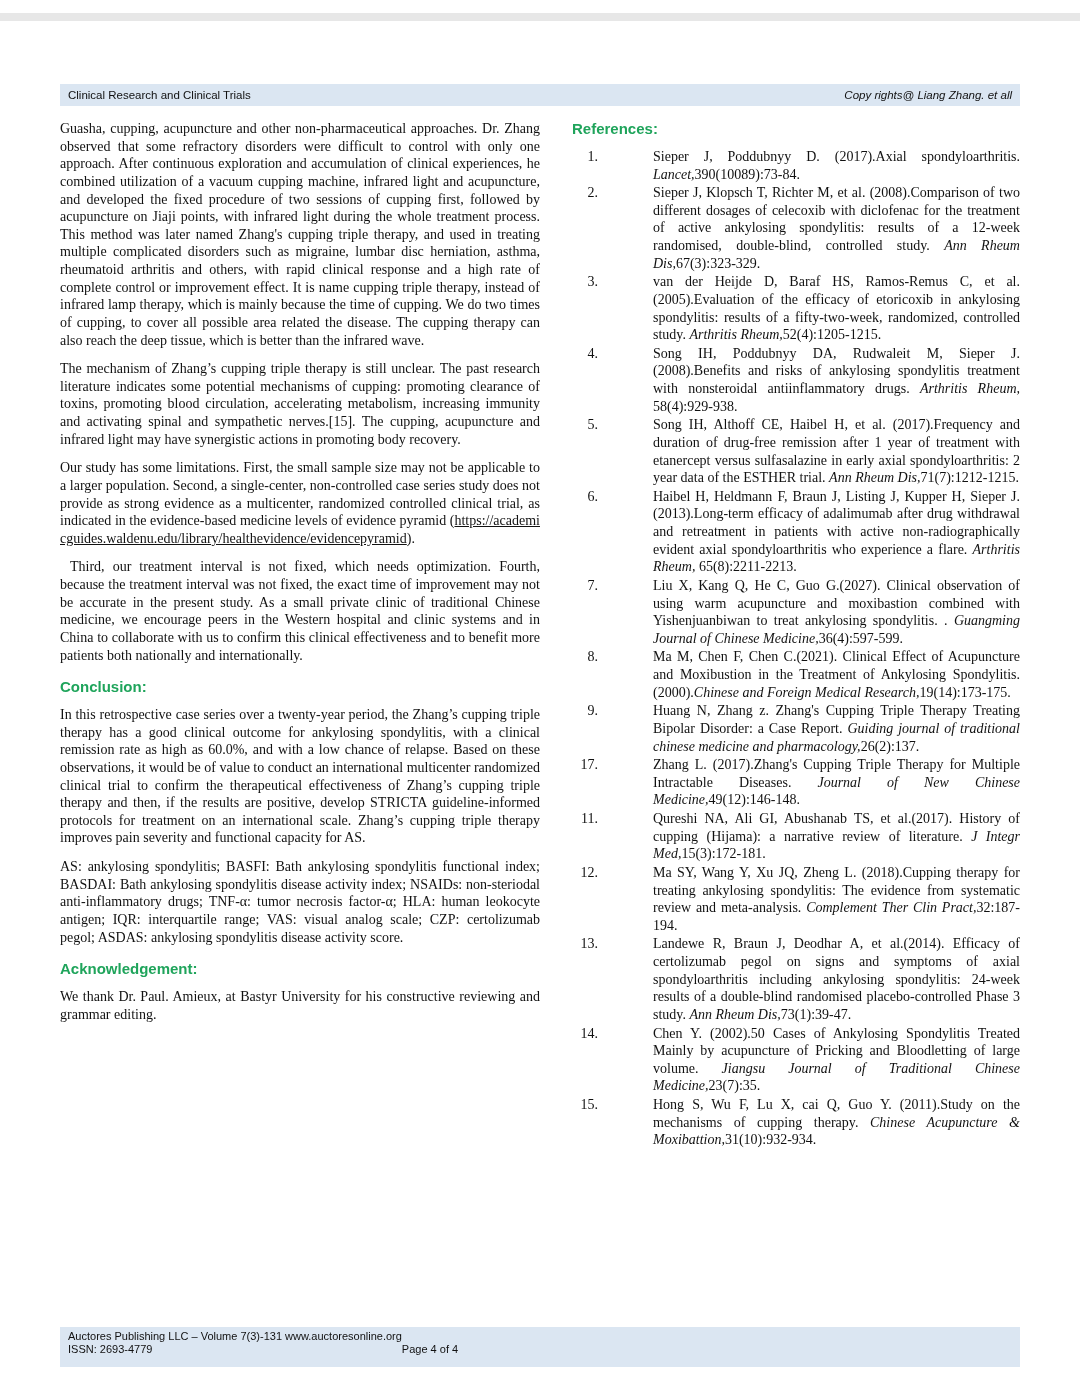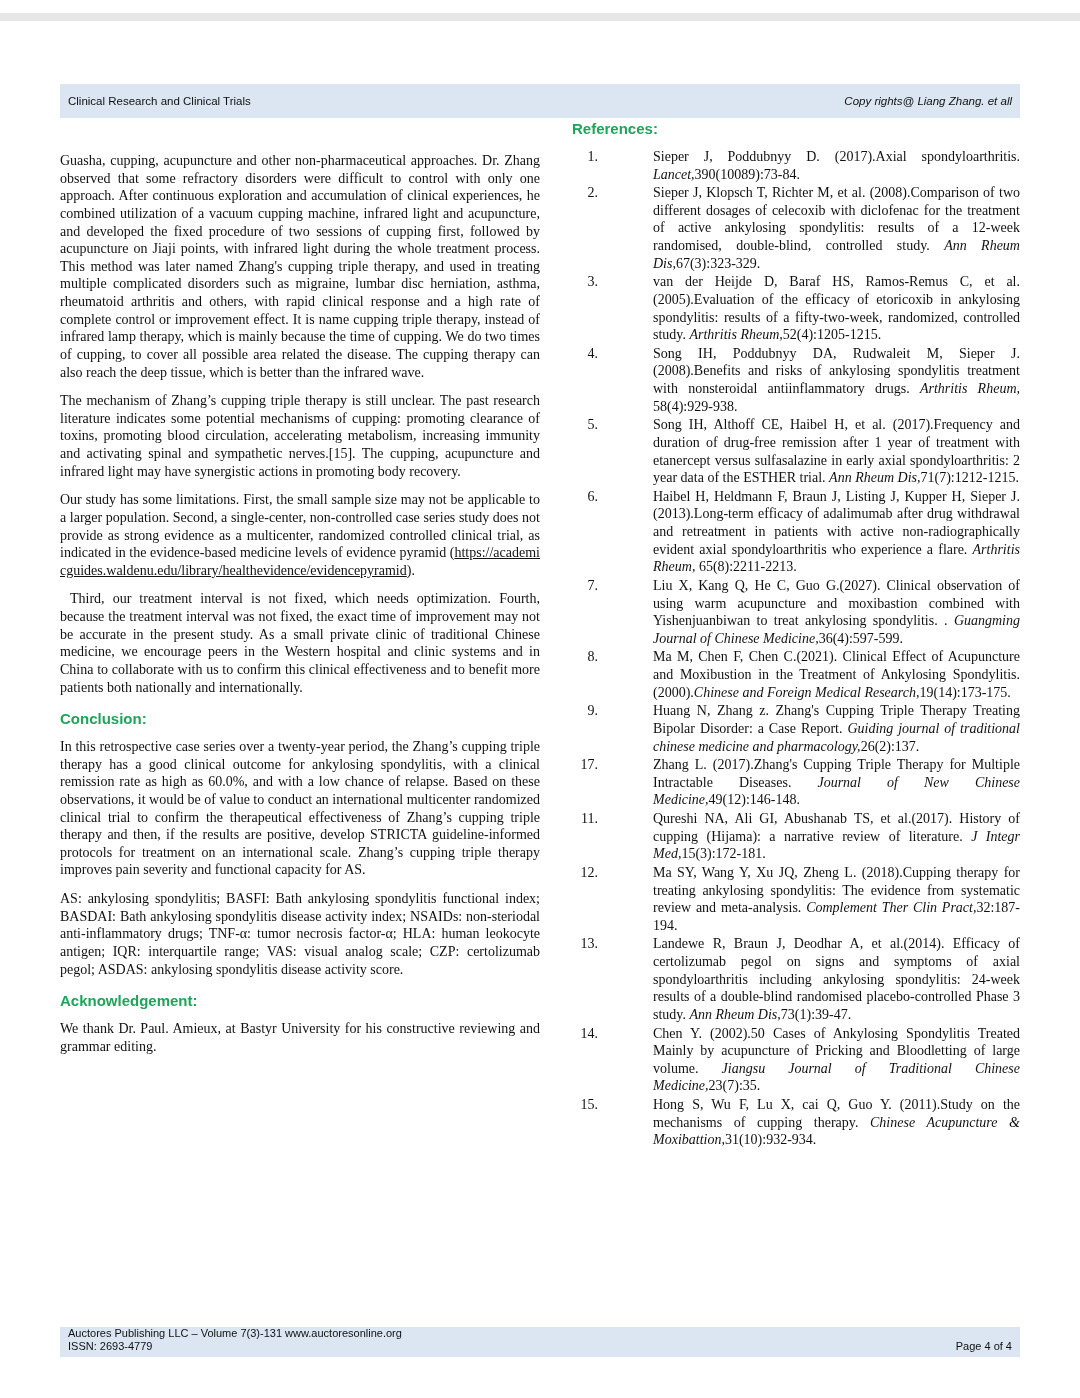--- a/index.html
+++ b/index.html
@@ -12,34 +12,34 @@
     background: #ffffff;
     font-family: "Liberation Serif", serif;
     color: #111;
     overflow: hidden;
   }
   .top-stripe {
     position:absolute; top:13px; left:0; width:100%; height:8px;
     background:#e7e7e7;
   }
   .header-bar {
-    position:absolute; top:84px; left:60px; right:60px; height:34px;
+    position:absolute; top:84px; left:60px; right:60px; height:22px;
     background:#dbe6f2;
     display:flex; justify-content:space-between; align-items:center;
     padding:0 8px;
     font-family:"Liberation Sans", sans-serif;
     font-size:11.5px;
   }
   .header-bar .right { font-style:italic; }
   .columns {
     position:absolute; top:120px; left:60px; right:60px;
     display:flex; gap:32px;
     font-size:14px; line-height:1.26;
   }
-  .col-left { width:480px; flex:0 0 480px;margin-top:32px; }
+  .col-left { width:480px; flex:0 0 480px; }
   .col-right { flex:1; min-width:0; }
   p.body-p {
     margin:0 0 11px 0;
     text-align:justify;
   }
   p.indent { text-indent:10px; }
   h2.green-heading {
     font-family:"Liberation Sans", sans-serif;
     font-weight:bold;
     font-size:15px;
@@ -62,24 +62,24 @@
     text-align:right;
     padding-right:12px;
   }
   .ref-body {
     flex:1;
     text-align:justify;
     min-width:0;
     margin-left:43px;
   }
   .footer-bar {
-    position:absolute; top:1327px; left:60px; right:60px; height:30px;
+    position:absolute; top:1327px; left:60px; right:60px; height:40px;
     background:#dbe6f2;
-    display:flex; justify-content:space-between; align-items:flex-end;
-    padding:2px 8px 3px 8px;
+    display:flex; justify-content:flex-start; align-items:flex-end;
+    padding:2px 8px 10px 8px;
     font-family:"Liberation Sans", sans-serif;
     font-size:11px;
     line-height:1.25;
   }
 </style>
 </head>
 <body>
 
 <div class="page">
 

